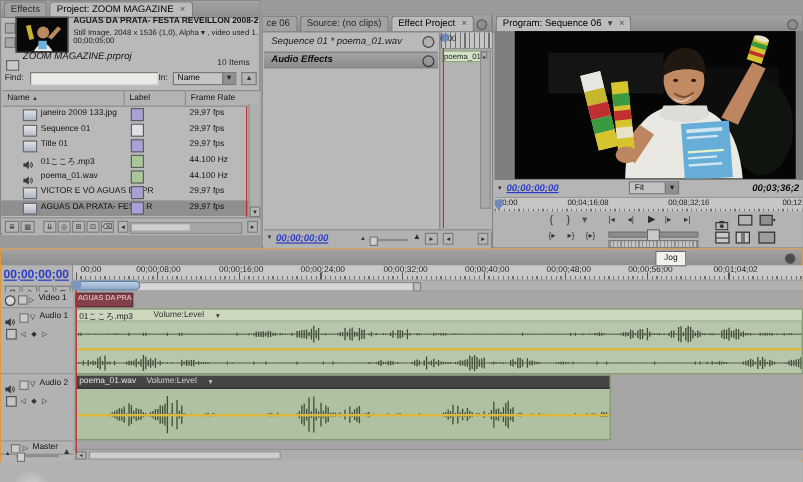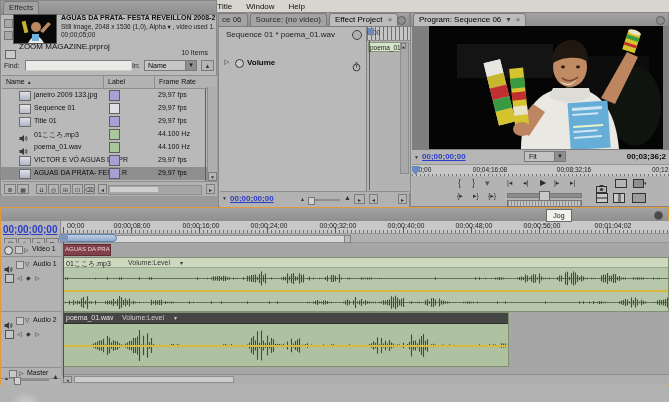--- a/index.html
+++ b/index.html
@@ -9,55 +9,46 @@
   .abs{position:absolute;}
   .panel{position:absolute;background:#b9b9b9;border:1px solid #868686;box-sizing:border-box;}
   .tabbar{position:absolute;left:0;right:0;top:0;height:13px;
           background:linear-gradient(#a2a2a2,#8f8f8f);border-bottom:1px solid #7c7c7c;
           display:flex;align-items:flex-start;overflow:hidden;}
   .tab{height:12px;line-height:12px;padding:0 5px;font-size:8px;color:#2b2b2b;
        background:#a3a3a3;border:1px solid #7c7c7c;border-bottom:none;
        border-radius:3px 3px 0 0;margin-left:2px;white-space:nowrap;flex:0 0 auto;}
   .tab.active{background:#bcbcbc;color:#000;}
   .tc{color:#2b3cc8;font-weight:bold;text-decoration:underline;}
-  .t7{font-size:7px;} .t8{font-size:8px;} .t65{font-size:6.5px;}
+  .t7{font-size:7px;} .t8{font-size:8px;font-style:italic;} .t65{font-size:6.5px;}
   .sunken{background:#eceae6;border:1px solid #7e7e7e;border-bottom-color:#cfcfcf;border-right-color:#cfcfcf;}
   .btn{background:#b5b5b5;border:1px solid #7d7d7d;box-sizing:border-box;
        display:flex;align-items:center;justify-content:center;color:#333;}
   .chk{width:6px;height:6px;background:#c9c9c9;border:1px solid #767676;}
   .ticks{background-image:repeating-linear-gradient(90deg,#6f6f6f 0 1px,transparent 1px 4px);}
   .glyph{color:#333;}
   .lbl{width:9px;height:9px;border:1px solid #5e5e5e;display:inline-block;}
   .rowitem{position:absolute;left:0;width:206px;height:13px;}
   .ficon{position:absolute;left:18px;top:2px;width:10px;height:8px;border:1px solid #6b6b6b;
          background:linear-gradient(#dfe2ea,#aeb4c4);}
   .wavewrap{position:absolute;overflow:hidden;}
   .clipgreen{background:#b6c7ab;border:1px solid #7f9070;box-sizing:border-box;}
   .roundbtn{width:7px;height:7px;border-radius:50%;background:#8e8e8e;border:1px solid #5e5e5e;}
 </style>
 </head>
 <body>
 
 <div class="screen">
 
-  <div class="abs" style="left:0;top:0;width:669px;height:12px;background:#d8d5ce;border-bottom:1px solid #979797;display:flex;align-items:center;font-size:8px;color:#111;">
-    <span style="padding:0 7px;">File</span>
-    <span style="padding:0 7px;">Edit</span>
-    <span style="padding:0 7px;">Project</span>
-    <span style="padding:0 7px;">Clip</span>
-    <span style="padding:0 7px;">Sequence</span>
-    <span style="padding:0 7px;">Marker</span>
-    <span style="padding:0 7px;">Title</span>
-    <span style="padding:0 7px;">Window</span>
-    <span style="padding:0 7px;">Help</span>
-  </div>
 
   <div class="panel" style="left:0;top:12;width:217px;height:195px;">
     <div class="tabbar">
       <span class="tab">Effects</span>
+      <span class="tab active"><span>Project: ZOOM MAGAZINE</span>
+        <span class="glyph" style="margin-left:3px;color:#555;">×</span></span>
     </div>
 
     <div class="abs" style="left:3px;top:18px;width:7px;height:7px;background:#a8a8a8;border:1px solid #777;"></div>
     <div class="abs" style="left:3px;top:30px;width:7px;height:7px;background:#a8a8a8;border:1px solid #777;"></div>
     <div class="abs" style="left:12px;top:13px;width:42px;height:28px;background:#0a0a0a;border:1px solid #555;overflow:hidden;">
       <svg width="42" height="28">
         <rect width="42" height="28" fill="#080808"></rect>
         <ellipse cx="22" cy="12" rx="5" ry="5" fill="#b98a62"></ellipse>
         <path d="M14 28 q8 -14 16 0z" fill="#e9e9e5"></path>
         <rect x="18" y="19" width="7" height="7" fill="#6fb3dc"></rect>
@@ -162,40 +153,34 @@
       <div class="abs" style="left:106px;top:3px;width:92px;height:8px;background:#a6a6a6;border:1px solid #8d8d8d;">
         <div style="position:absolute;left:1px;top:1px;width:48px;height:5px;background:#cfcfcf;"></div>
       </div>
       <div class="btn" style="position:absolute;right:2px;top:2px;width:9px;height:10px;font-size:6px;">▸</div>
     </div>
   </div>
 
   <div class="panel" style="left:218px;top:12px;width:192px;height:195px;">
     <div class="tabbar">
       <span class="tab" style="margin-left:-3px;">ce 06</span>
-      <span class="tab">Source: (no video)</span>
+      <span class="tab">Source: (no clips)</span>
       <span class="tab active"><span>Effect Project</span>
         <span class="glyph" style="margin-left:3px;color:#555;">×</span></span>
       <span class="roundbtn" style="position:absolute;right:3px;top:3px;"></span>
     </div>
 
     <div class="abs t8" style="left:7px;top:17px;color:#1a1a1a;">Sequence 01 * poema_01.wav</div>
     <div class="abs" style="left:133px;top:17px;width:8px;height:8px;border:1px solid #444;border-radius:50%;background:#b0b0b0;"></div>
 
-
-    <div class="abs" style="left:1px;top:44px;width:145px;height:12px;">
-      <span class="glyph" style="position:absolute;left:4px;top:1px;font-size:7px;">▷</span>
-      <span class="abs" style="left:15px;top:2px;width:7px;height:7px;border:1px solid #3a3a3a;border-radius:50%;background:#c9c9c9;"></span>
-      <span class="t8" style="position:absolute;left:27px;top:1px;font-weight:bold;color:#0a0a0a;">Volume</span>
-      <span class="abs" style="left:132px;top:1px;">
-        <svg width="9" height="10" viewBox="0 0 9 10">
-            <circle cx="4.5" cy="5.5" r="3.4" fill="none" stroke="#2e2e2e" stroke-width="0.9"></circle>
-            <path d="M4.5 5.5V3.2M3.3 1h2.4" stroke="#2e2e2e" stroke-width="0.9"></path>
-          </svg></span>
-    </div>
+    <div class="abs" style="left:1px;top:30px;width:145px;height:12px;background:linear-gradient(#a3a3a3,#8d8d8d);border-top:1px solid #7a7a7a;border-bottom:1px solid #7a7a7a;">
+      <span class="t8" style="position:absolute;left:6px;top:1px;font-weight:bold;color:#0a0a0a;">Audio Effects</span>
+      <span class="abs" style="left:132px;top:2px;width:8px;height:8px;border:1px solid #3a3a3a;border-radius:50%;"></span>
+    </div>
+
 
     <div class="abs" style="left:147px;top:14px;width:44px;height:166px;background:#b3b3b3;border-left:1px solid #838383;box-sizing:border-box;overflow:hidden;">
       <div class="abs ticks" style="left:0;top:0;width:44px;height:13px;background-color:#c6c6c6;border-bottom:1px solid #8d8d8d;">
         <span class="t65" style="position:absolute;left:-3px;top:2px;color:#333;">00;00</span>
         <span class="abs" style="left:1px;top:1px;width:6px;height:8px;background:#6d88bb;clip-path:polygon(0 0,100% 0,100% 55%,50% 100%,0 55%);"></span>
       </div>
       <div class="abs" style="left:1px;top:15px;width:34px;height:10px;background:#d4e4c6;border:1px solid #86977b;box-sizing:border-box;">
         <span class="t65" style="position:absolute;left:1px;top:1px;color:#222;white-space:nowrap;">poema_01.</span>
       </div>
       <div class="abs" style="right:1px;top:15px;width:7px;height:130px;background:#a8a8a8;border:1px solid #8d8d8d;">

